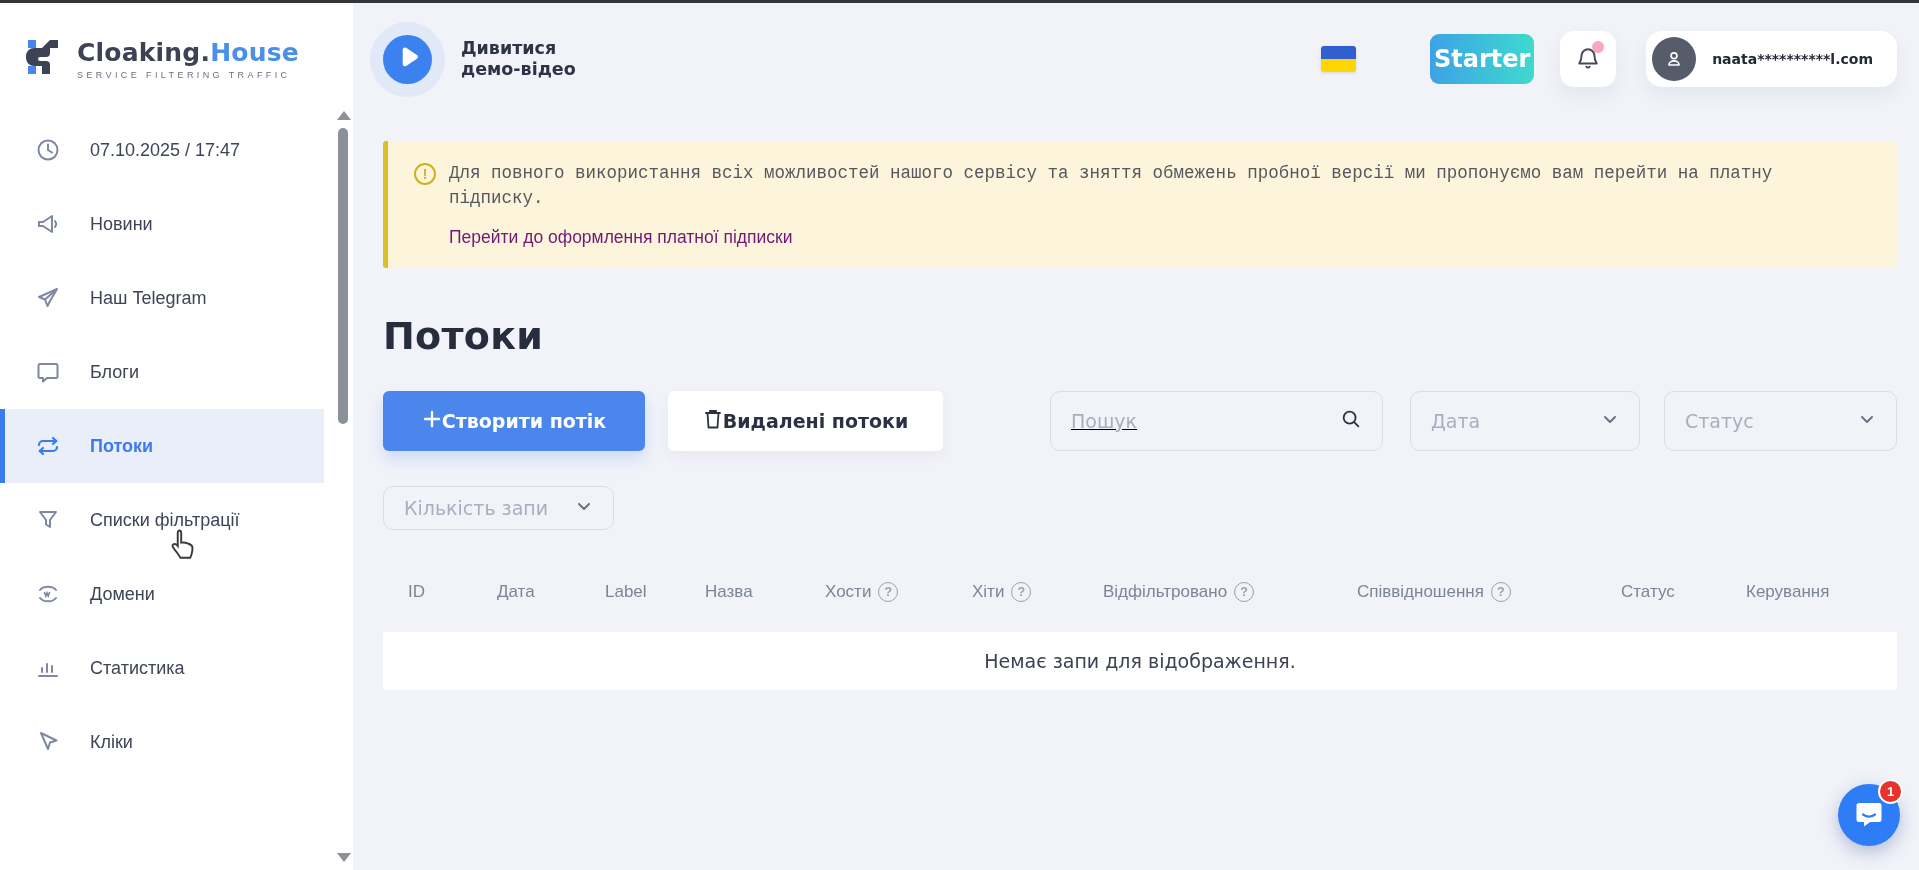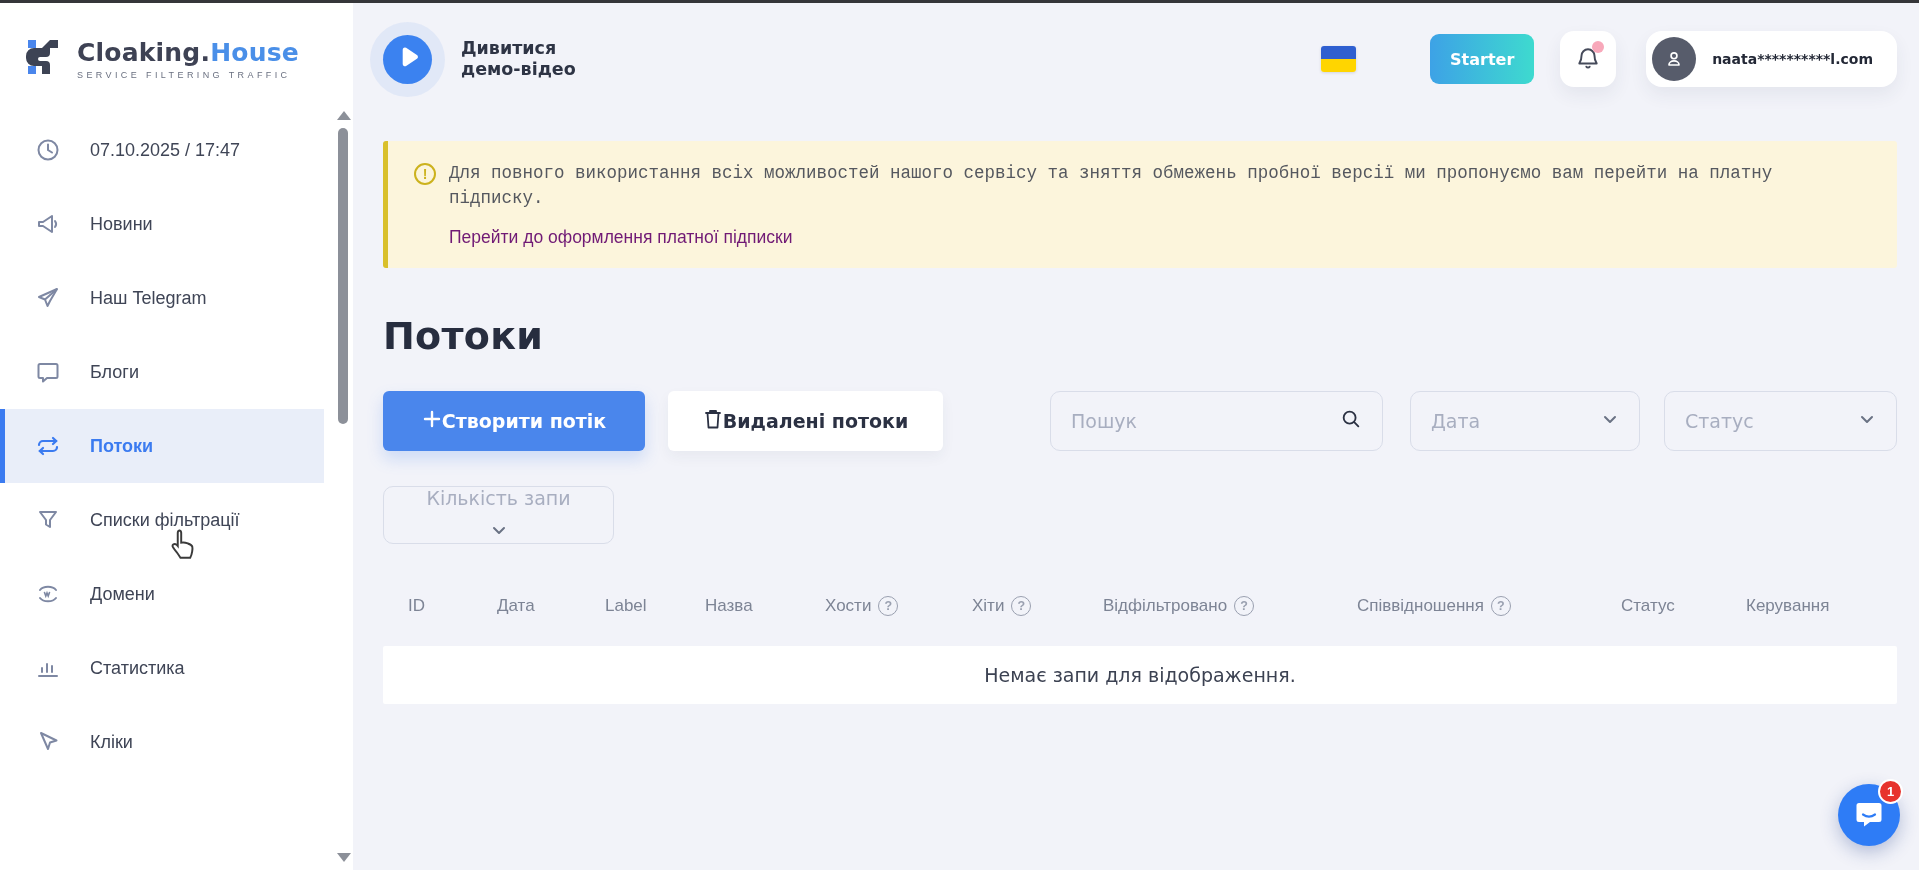--- a/index.html
+++ b/index.html
@@ -35,21 +35,21 @@
   .topbar { height:112px; display:flex; align-items:center; }
   .play-btn { width:49px; height:49px; border-radius:50%; background:#3b82f0; display:flex; align-items:center; justify-content:center;
     box-shadow:0 0 0 13px rgba(74,134,236,.10); cursor:pointer; border:none; }
   .play-btn svg { margin-left:4px; }
   .demo-label { margin-left:29px; font-family:"DejaVu Sans","Liberation Sans",sans-serif; font-size:17.5px; font-weight:700; color:#2e3445; line-height:21px; cursor:pointer; }
   .topbar-right { margin-left:auto; display:flex; align-items:center; }
   .flag { width:35px; height:26px; border-radius:3px; overflow:hidden; cursor:pointer; box-shadow:0 1px 3px rgba(30,40,80,.15); }
   .flag .f-top { height:13px; background:#2f5fd0; }
   .flag .f-bot { height:13px; background:#ffd500; }
   .plan-badge { margin-left:74px; width:104px; height:50px; border-radius:9px; display:flex; align-items:center; justify-content:center;
-    background:linear-gradient(90deg,#3da2e6,#3edacf); color:#ffffff; font-size:16px; font-weight:700;
+    background:linear-gradient(90deg,#3da2e6,#3edacf); color:#ffffff; font-size:24px; font-weight:700;
     font-family:"DejaVu Sans","Liberation Sans",sans-serif; cursor:pointer; border:none; }
   .bell-box { margin-left:26px; width:56px; height:56px; border-radius:14px; background:#ffffff; position:relative;
     display:flex; align-items:center; justify-content:center; cursor:pointer; box-shadow:0 8px 18px rgba(40,50,80,.07); border:none; }
   .bell-dot { position:absolute; top:10px; right:12px; width:12px; height:12px; border-radius:50%; background:#f8a8ba; }
   .user-chip { margin-left:30px; height:56px; border-radius:16px; background:#ffffff; display:flex; align-items:center;
     padding:6px 24px 6px 6px; gap:16px; cursor:pointer; box-shadow:0 8px 18px rgba(40,50,80,.07); }
   .avatar { width:44px; height:44px; border-radius:50%; background:#575c6b; display:flex; align-items:center; justify-content:center; }
   .user-email { font-size:14px; font-weight:700; color:#232836; font-family:"DejaVu Sans","Liberation Sans",sans-serif; }
 
   .banner { margin-top:26px; background:#fcf5dc; border-left:5px solid #d9c02b; border-radius:3px; padding:20px 26px 20px 26px; }
@@ -60,31 +60,31 @@
   .banner-link { display:inline-block; margin:16px 0 0 35px; color:#701a75; font-size:17.5px; text-decoration:none; cursor:pointer; }
 
   .page-title { margin-top:46px; font-family:"DejaVu Sans","Liberation Sans",sans-serif; font-size:38px; font-weight:800; color:#272d3f; letter-spacing:.3px; }
 
   .controls { margin-top:33px; display:flex; align-items:center; }
   .btn { height:60px; border-radius:6px; border:none; display:flex; align-items:center; justify-content:center; gap:0;
     font-family:"DejaVu Sans","Liberation Sans",sans-serif; font-size:19px; font-weight:600; cursor:pointer; }
   .btn-blue { width:262px; background:#4a86ec; color:#ffffff; box-shadow:0 8px 16px rgba(74,134,236,.22); }
   .btn-white { width:275px; margin-left:23px; background:#ffffff; color:#2b3143; box-shadow:0 6px 14px rgba(40,50,80,.05); }
   .search-box { margin-left:auto; width:333px; height:60px; border:1px solid #d9dde9; border-radius:10px;
-    display:flex; align-items:center; padding:0 20px; background:transparent; }
+    display:flex; align-items:center; padding:0 20px; background:transparent;text-decoration:underline; }
   .search-box input { flex:1; border:none; outline:none; background:transparent; font-size:19px; color:#3f4556;
     font-family:"DejaVu Sans","Liberation Sans",sans-serif; }
   .search-box input::placeholder { color:#a8aec0; }
   .select { height:60px; border:1px solid #d9dde9; border-radius:10px; display:flex; align-items:center;
     justify-content:space-between; padding:0 20px; color:#a8aec0; font-size:19px; cursor:pointer; background:transparent;
     font-family:"DejaVu Sans","Liberation Sans",sans-serif; }
   .select-date { width:230px; margin-left:27px; }
   .select-status { width:233px; margin-left:24px; }
   .count-row { margin-top:35px; }
-  .select-count { width:231px; height:58px;flex-direction:column; }
+  .select-count { width:231px; height:44px; }
   .select-count .sel-label { overflow:hidden; white-space:nowrap; max-width:150px; }
 
   .table-head { margin-top:45px; height:34px; display:flex; align-items:center; padding-left:25px; color:#7d8495; font-size:17px; }
   .th { display:flex; align-items:center; gap:7px; }
   .c0{flex:0 0 89px;} .c1{flex:0 0 108px;} .c2{flex:0 0 100px;} .c3{flex:0 0 120px;} .c4{flex:0 0 147px;}
   .c5{flex:0 0 131px;} .c6{flex:0 0 254px;} .c7{flex:0 0 264px;} .c8{flex:0 0 125px;} .c9{flex:1;}
   .help { width:20px; height:20px; border:1.6px solid #9aa0b0; border-radius:50%; color:#9aa0b0; font-size:12.5px; font-weight:700;
     display:inline-flex; align-items:center; justify-content:center; cursor:pointer; }
   .table-empty { margin-top:23px; height:58px; background:#ffffff; border-radius:2px; display:flex; align-items:center; justify-content:center;
     font-size:19px; color:#3c4252; font-family:"DejaVu Sans","Liberation Sans",sans-serif; }

